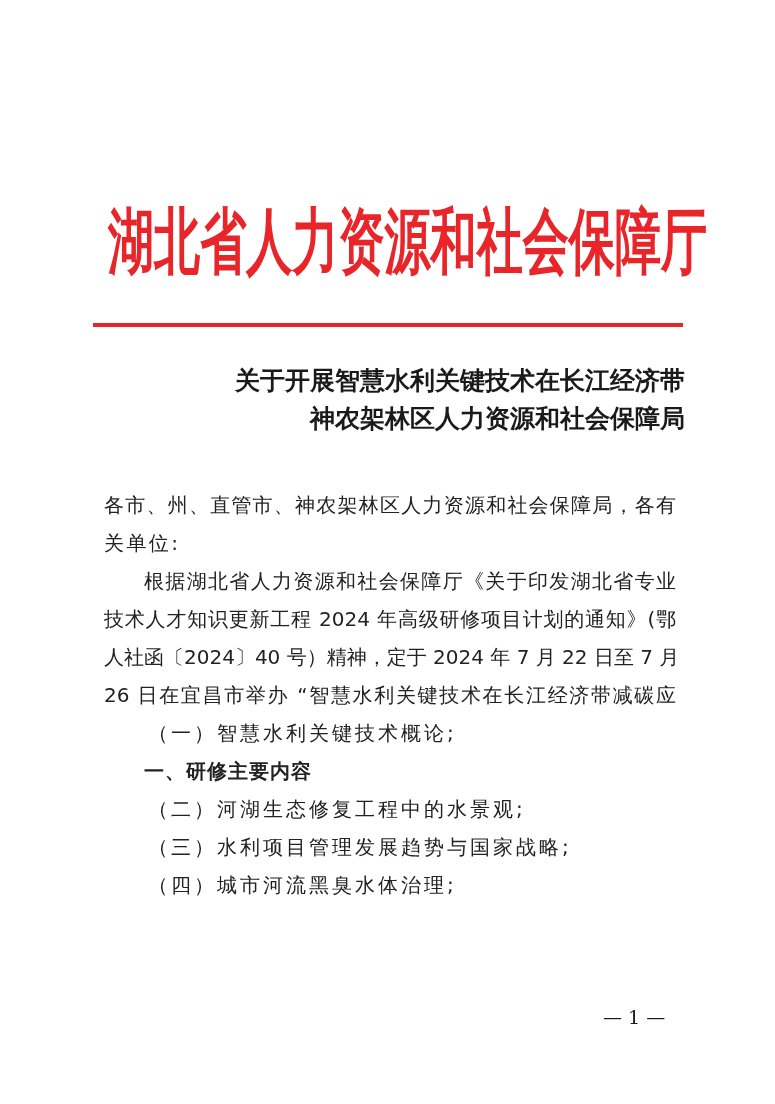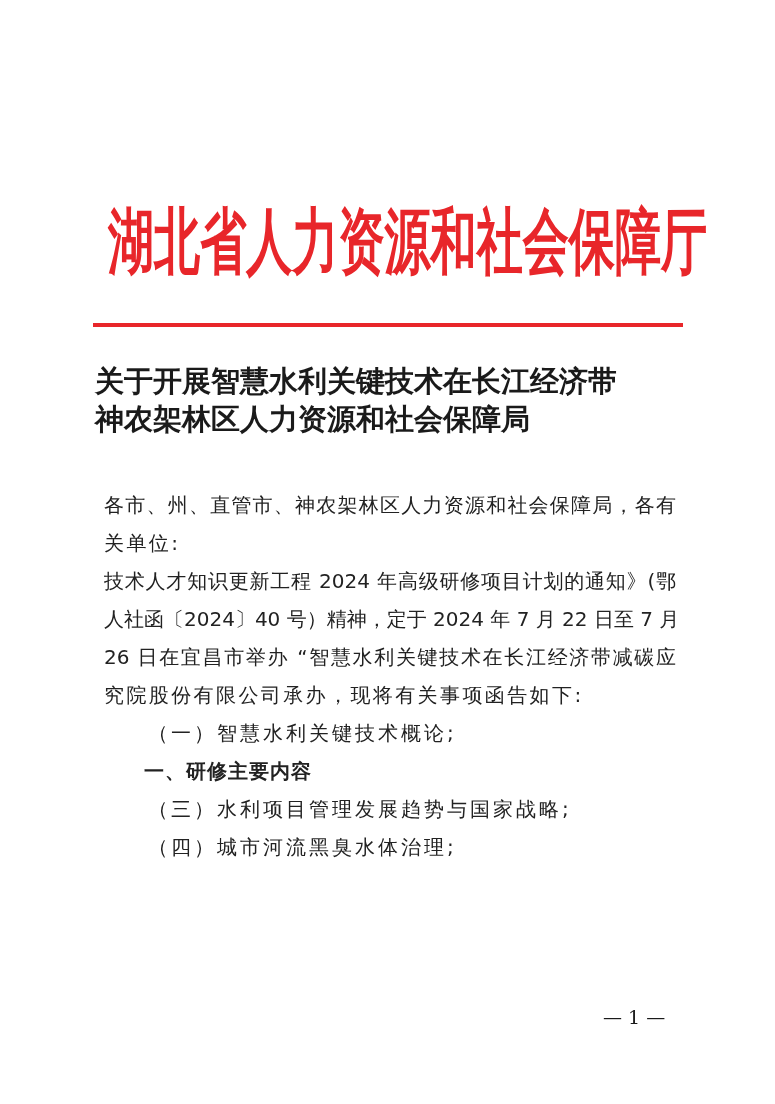--- a/index.html
+++ b/index.html
@@ -48,24 +48,24 @@
       top: 323px;
       width: 590px;
       height: 4px;
       background: #e8262a;
     }
     .doc-title {
       position: absolute;
       left: 95px;
       top: 362px;
       width: 590px;
-      text-align: left;
+      text-align: right;
       font-family: "DejaVu Serif", "Liberation Serif", serif;
       font-weight: bold;
-      font-size: 29px;
+      font-size: 25px;
       line-height: 38px;
       color: #1a1a1a;
     }
     .doc-title div {
       white-space: nowrap;
     }
     .body-text {
       position: absolute;
       left: 104px;
       top: 486px;
@@ -119,26 +119,27 @@
   <div class="red-rule"></div>
 
   <div class="doc-title">
     <div>关于开展智慧水利关键技术在长江经济带</div>
     <div>神农架林区人力资源和社会保障局</div>
   </div>
 
   <div class="body-text">
     <div class="line justify">各市、州、直管市、神农架林区人力资源和社会保障局，各有</div>
     <div class="line">关单位:</div>
+    <div class="line justify indent">根据湖北省人力资源和社会保障厅《关于印发湖北省专业</div>
     <div class="line justify">技术人才知识更新工程 2024 年高级研修项目计划的通知》(鄂</div>
     <div class="line justify">人社函〔2024〕40 号）精神，定于 2024 年 7 月 22 日至 7 月</div>
     <div class="line justify">26 日在宜昌市举办 “智慧水利关键技术在长江经济带减碳应</div>
-    <div class="line">究院股份有限公司承办，现将有关事项函告如下:</div>
 
     <div class="line list-item">（一）智慧水利关键技术概论;</div>
     <div class="line section-heading">一、研修主要内容</div>
+    <div class="line list-item">（二）河湖生态修复工程中的水景观;</div>
     <div class="line list-item">（三）水利项目管理发展趋势与国家战略;</div>
     <div class="line list-item">（四）城市河流黑臭水体治理;</div>
   </div>
 
   <div class="page-number">— 1 —</div>
 
 </div>
 
 </body></html>

